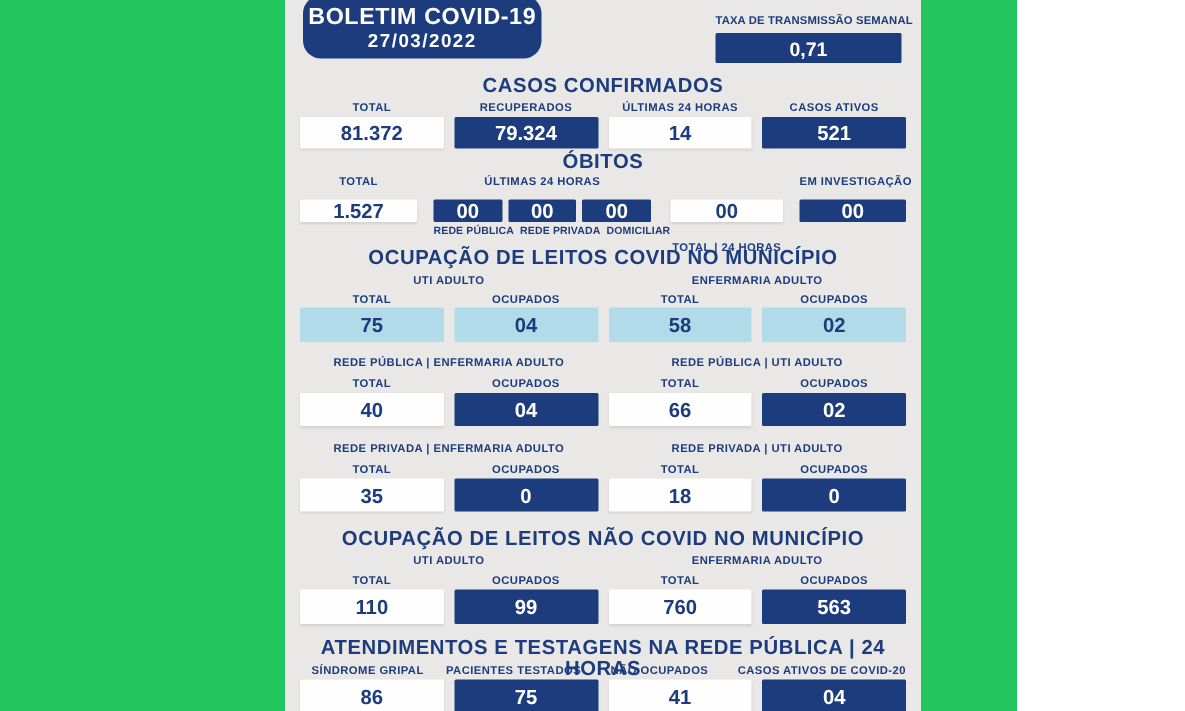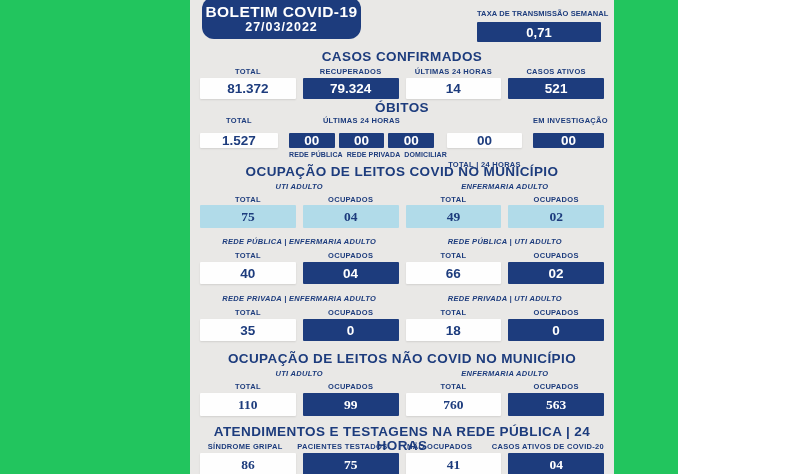--- a/index.html
+++ b/index.html
@@ -29,24 +29,24 @@
 
   
   .box { display:flex; align-items:center; justify-content:center;
     font-weight:bold; font-size:13.5px; border-radius:1px; }
   .box.white { background:#fefefe; color:var(--navy,#1d3c7d); box-shadow:0 1px 2px rgba(0,0,0,.10); }
   .box.navy  { background:var(--navy,#1d3c7d); color:#ffffff; }
   .box.lightblue { background:var(--light-blue,#b1dbe9); color:var(--navy,#1d3c7d); }
 
   
   .grid4 { display:grid; grid-template-columns:repeat(4,1fr); gap:7px; }
-  .grid2 { display:grid; grid-template-columns:repeat(2,1fr); gap:7px;font-style:italic; }
+  .grid2 { display:grid; grid-template-columns:repeat(2,1fr); gap:7px; }
   .row-h { height:21px; }
   .row-h2 { height:22px; }
-  .row-h3 { height:23px;font-family:Liberation Serif, serif; }
+  .row-h3 { height:23px; }
   .labels-row { height:10px; }
 
   
   .deaths-flex { display:flex; align-items:flex-end; }
   .dcolA { width:78px; }
   .dcolB { width:145px; margin-left:11px; display:flex; gap:4px; }
   .dcolB .box { flex:1; }
   .dcolC { width:75px; margin-left:13px;margin-top:44px; }
   .dcolD { width:71px; margin-left:11px; }
   .deaths-labels { display:flex; height:10px; }
@@ -119,21 +119,21 @@
     </div>
     <div class="grid4 labels-row mt3">
       <div class="small-label">TOTAL</div>
       <div class="small-label">OCUPADOS</div>
       <div class="small-label">TOTAL</div>
       <div class="small-label">OCUPADOS</div>
     </div>
     <div class="grid4 row-h3">
       <div class="box lightblue">75</div>
       <div class="box lightblue">04</div>
-      <div class="box lightblue">49</div>
+      <div class="box lightblue">58</div>
       <div class="box lightblue">02</div>
     </div>
 
     <div class="grid2 labels-row mt9">
       <div class="small-label">REDE PÚBLICA | ENFERMARIA ADULTO</div>
       <div class="small-label">REDE PÚBLICA | UTI ADULTO</div>
     </div>
     <div class="grid4 labels-row mt4">
       <div class="small-label">TOTAL</div>
       <div class="small-label">OCUPADOS</div>

